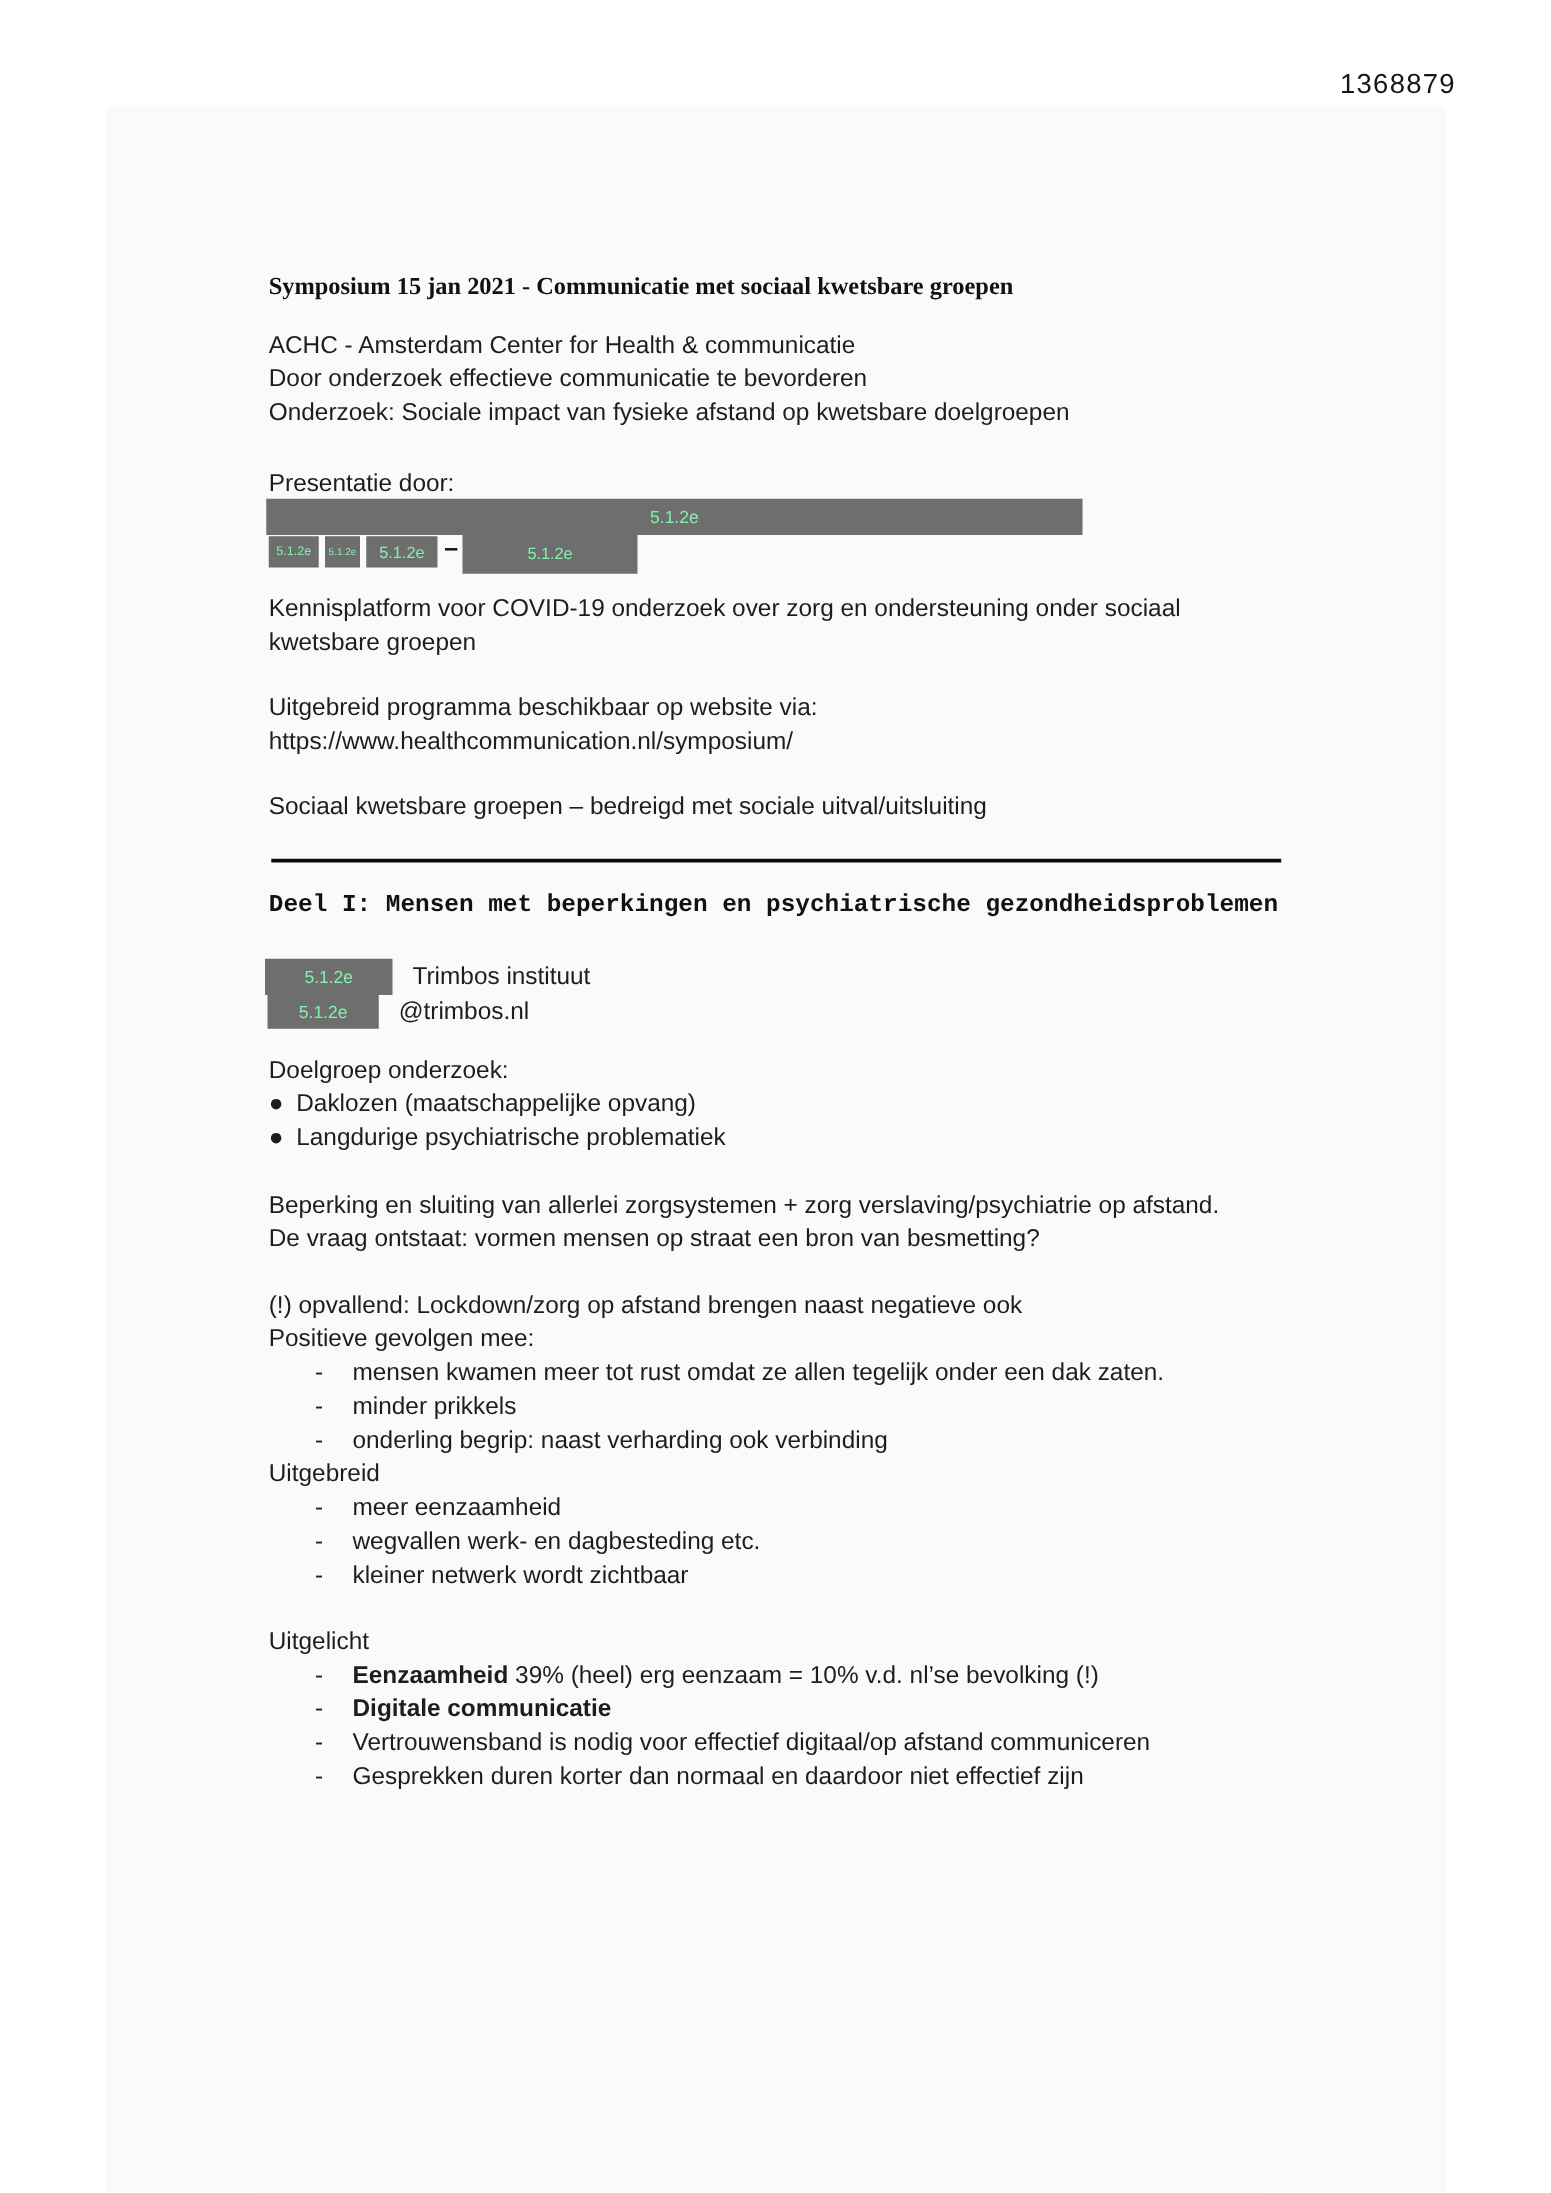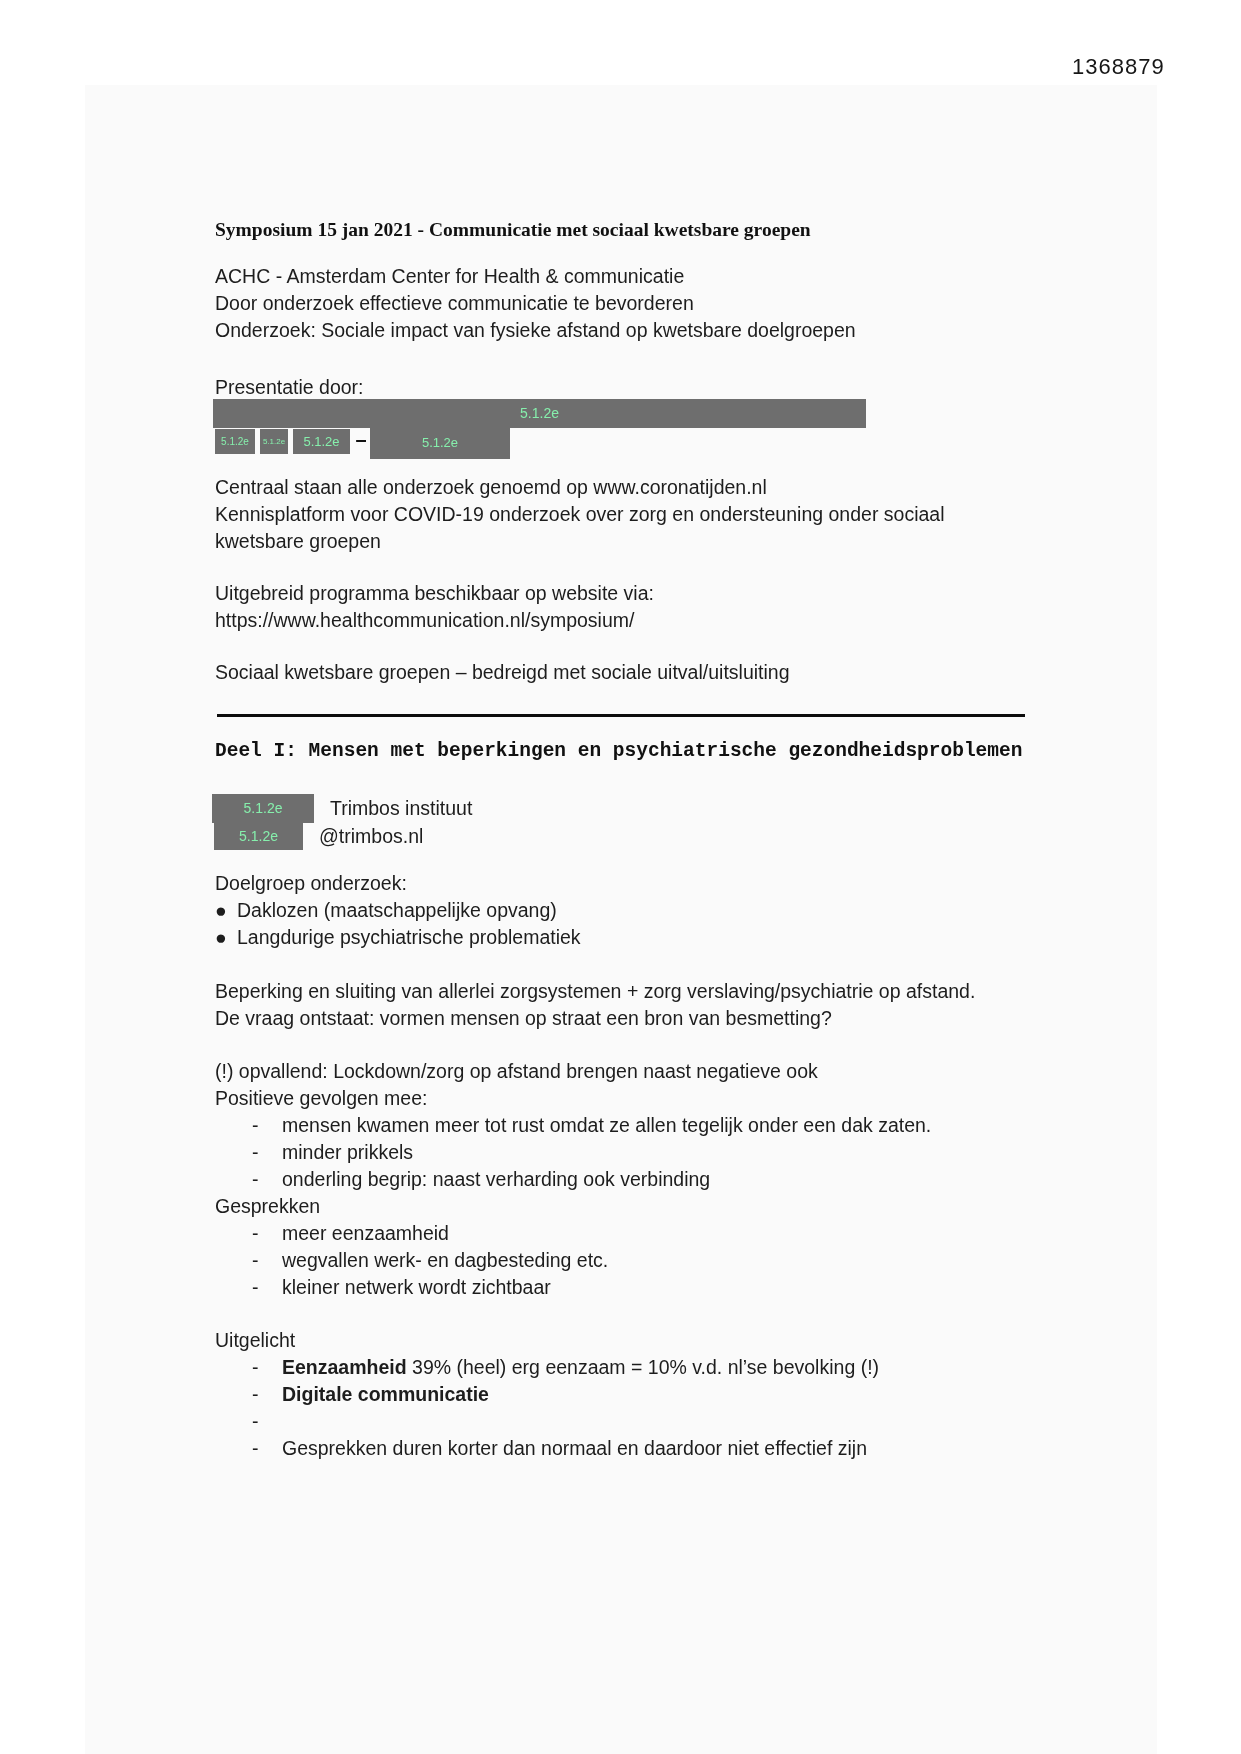--- a/index.html
+++ b/index.html
@@ -159,21 +159,20 @@
     <div class="bar bar-c">
       <span>5.1.2e</span>
     </div>
     <span class="cluster-dash">–</span>
     <div class="bar bar-d">
       <span>5.1.2e</span>
     </div>
   </div>
 
   <div class="para centraal">
-    <div class="line">Centraal staan alle onderzoek genoemd op www.coronatijden.nl</div>
     <div class="line">Kennisplatform voor COVID-19 onderzoek over zorg en ondersteuning onder sociaal</div>
     <div class="line">kwetsbare groepen</div>
   </div>
 
   <div class="para uitgebreid">
     <div class="line">Uitgebreid programma beschikbaar op website via:</div>
     <div class="line">https://www.healthcommunication.nl/symposium/</div>
   </div>
 
   <div class="line sociaal">Sociaal kwetsbare groepen – bedreigd met sociale uitval/uitsluiting</div>
@@ -222,21 +221,21 @@
       <span>mensen kwamen meer tot rust omdat ze allen tegelijk onder een dak zaten.</span>
     </div>
     <div class="dash-item">
       <span class="dash-marker">-</span>
       <span>minder prikkels</span>
     </div>
     <div class="dash-item">
       <span class="dash-marker">-</span>
       <span>onderling begrip: naast verharding ook verbinding</span>
     </div>
-    <div class="line">Gesprekken</div>
+    <div class="line">Uitgebreid</div>
     <div class="dash-item">
       <span class="dash-marker">-</span>
       <span>meer eenzaamheid</span>
     </div>
     <div class="dash-item">
       <span class="dash-marker">-</span>
       <span>wegvallen werk- en dagbesteding etc.</span>
     </div>
     <div class="dash-item">
       <span class="dash-marker">-</span>
@@ -249,21 +248,21 @@
     <div class="dash-item">
       <span class="dash-marker">-</span>
       <span class="bold">Eenzaamheid</span><span> 39% (heel) erg eenzaam = 10% v.d. nl’se bevolking (!)</span>
     </div>
     <div class="dash-item">
       <span class="dash-marker">-</span>
       <span class="bold">Digitale communicatie</span><span></span>
     </div>
     <div class="dash-item">
       <span class="dash-marker">-</span>
-      <span class="bold"></span>
+      <span class="bold"></span><span>Vertrouwensband is nodig voor effectief digitaal/op afstand communiceren</span>
     </div>
     <div class="dash-item">
       <span class="dash-marker">-</span>
       <span class="bold"></span><span>Gesprekken duren korter dan normaal en daardoor niet effectief zijn</span>
     </div>
   </div>
 
 </div>
 
 </body></html>

